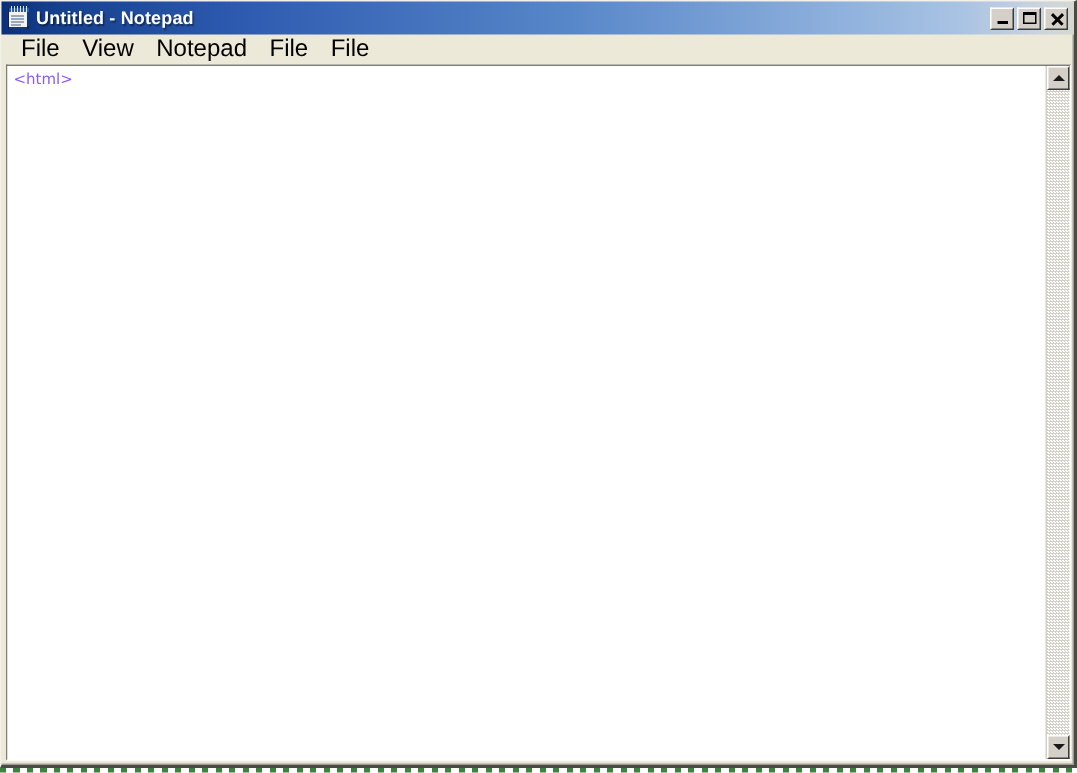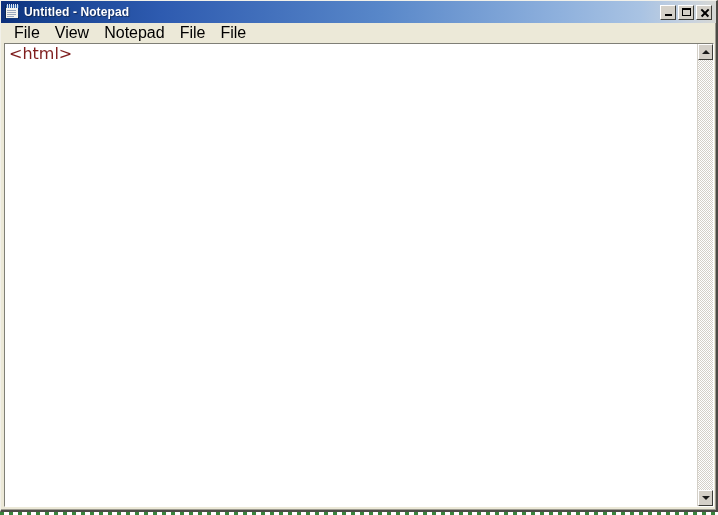--- a/index.html
+++ b/index.html
@@ -201,23 +201,23 @@
   .textarea {
     flex: 1 1 auto;
     background: #ffffff;
     padding: 2px 0 0 4px;
     box-sizing: border-box;
     overflow: hidden;
     min-width: 0;
   }
   .text-line {
     font-family: "DejaVu Sans", sans-serif;
-    font-size: 16px;
+    font-size: 10px;
     line-height: 16px;
-    color: #7f1d1d;
+    color: #8b5cf6;
     white-space: pre;
     position: relative;
     letter-spacing: 0px;
   }
   .caret {
     display: inline-block;
     width: 1px;
     height: 14px;
     background: #000000;
     vertical-align: -2px;

